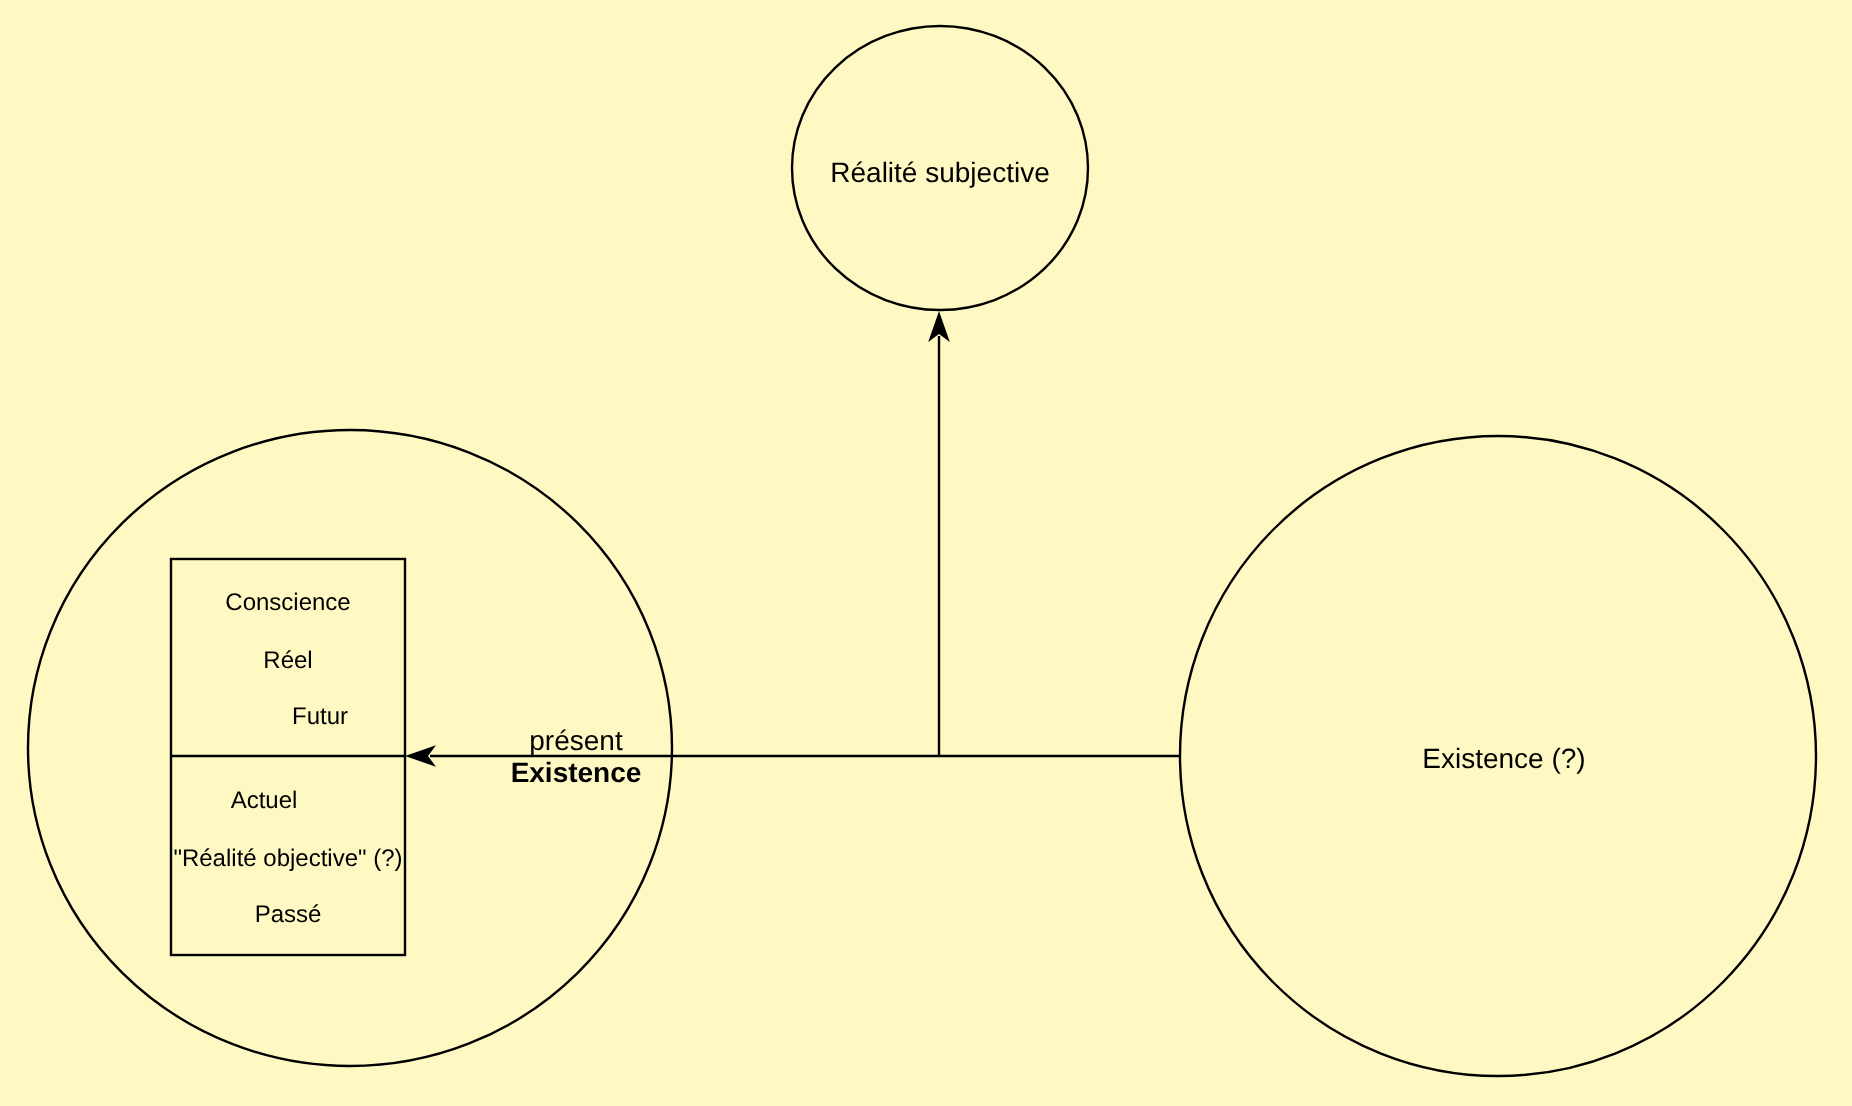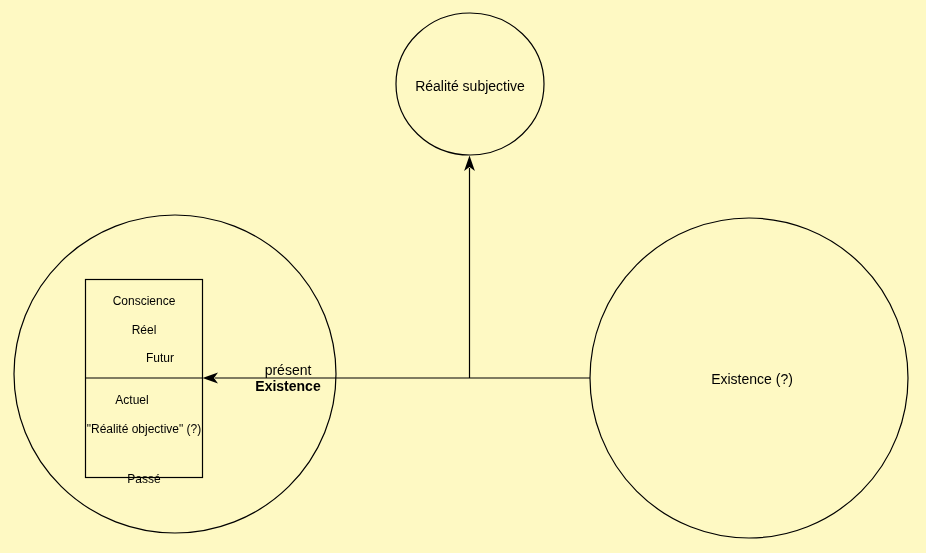--- a/index.html
+++ b/index.html
@@ -63,18 +63,18 @@
   <div class="label label-main" style="left:470px; top:86px;">Réalité subjective</div>
 
   <div class="label label-main" style="left:752px; top:379px;">Existence (?)</div>
 
   <div class="label label-box" style="left:144px; top:302px;">Conscience</div>
   <div class="label label-box" style="left:144px; top:331px;">Réel</div>
   <div class="label label-box" style="left:144px; top:359px;margin-left:16px;">Futur</div>
 
   <div class="label label-box" style="left:132px; top:401px;text-align:right;">Actuel</div>
   <div class="label label-box" style="left:144px; top:430px;">"Réalité objective" (?)</div>
-  <div class="label label-box" style="left:144px; top:480px;">Passé</div>
+  <div class="label label-box" style="left:144px; top:458px;">Passé</div>
 
   <div class="label label-main" style="left:288px; top:370px;">présent</div>
   <div class="label label-main" style="left:288px; top:386px;font-weight:bold;">Existence</div>
 
 </div>
 
 </body></html>

